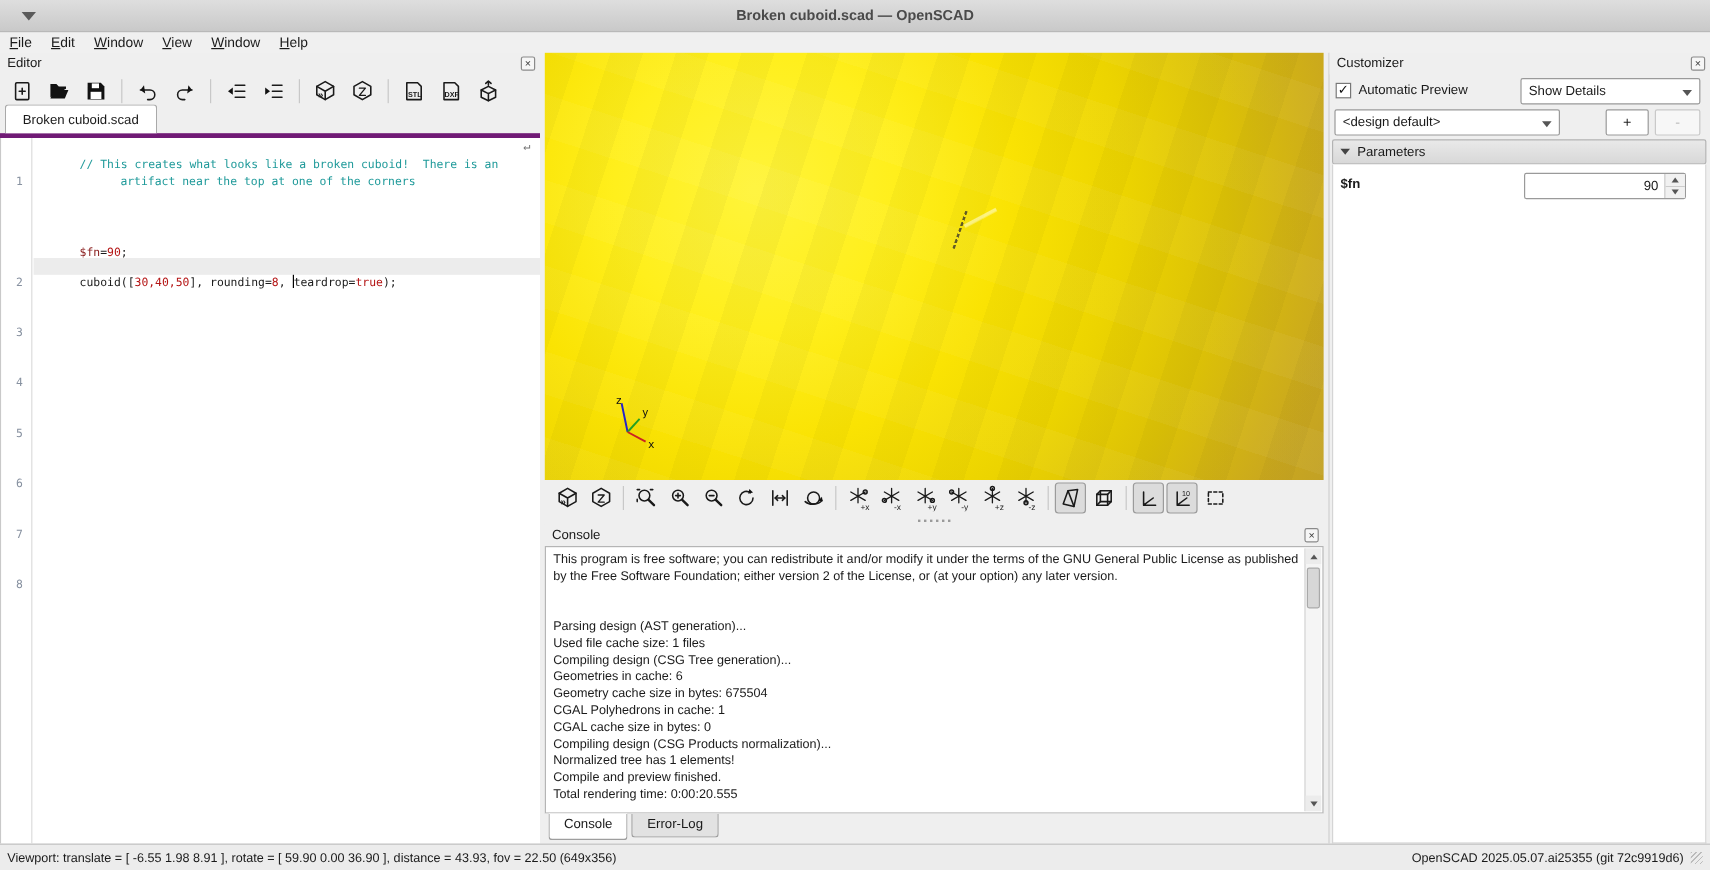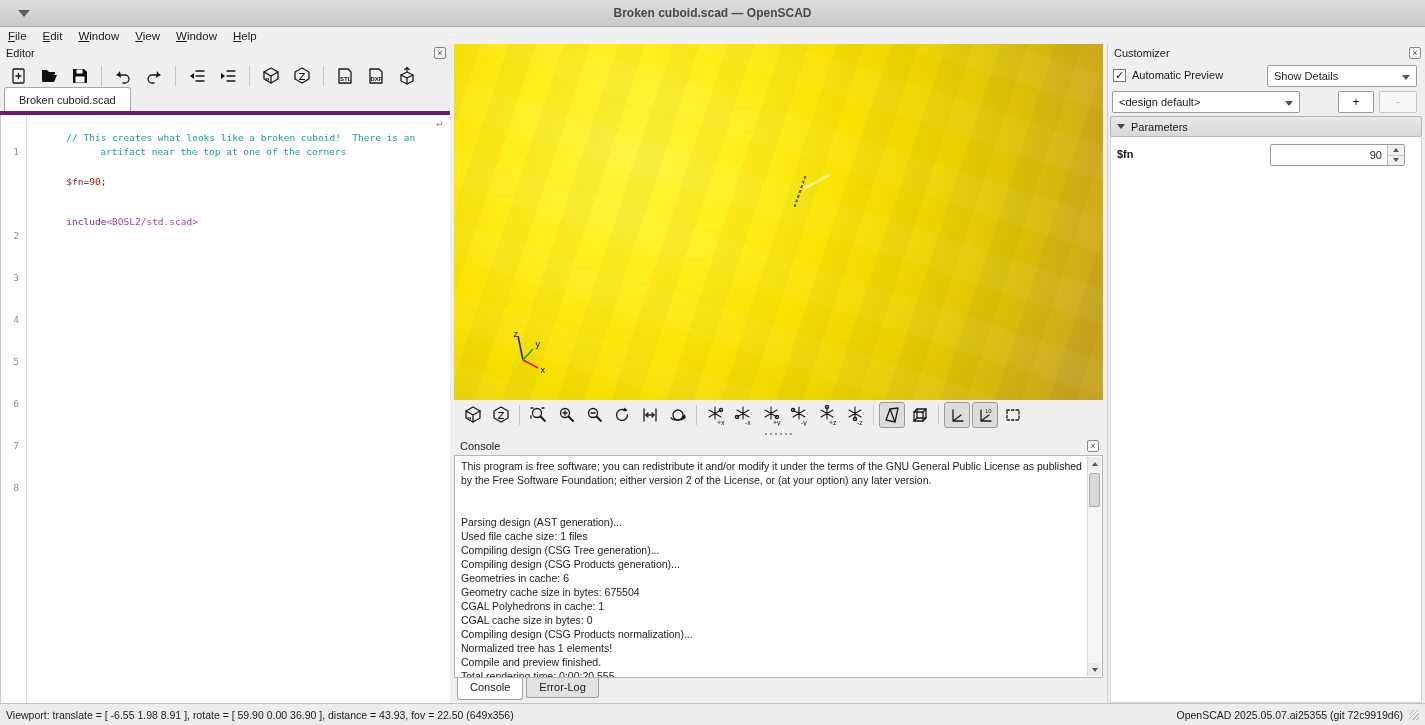--- a/index.html
+++ b/index.html
@@ -251,25 +251,28 @@
       <div class="gln">6</div>
       <div class="gln">7</div>
       <div class="gln">8</div>
     </div>
     <div class="crow" style="top:2px;">
       <span class="tok-c">// This creates what looks like a broken cuboid!  There is an</span>
     </div>
     <div class="crow" style="top:16px;padding-left:38px;">
       <span class="tok-c">artifact near the top at one of the corners</span>
     </div>
-    <div class="crow" style="top:46px;">
+    <div class="crow" style="top:75px;">
       <span class="tok-var">$fn</span><span>=</span><span class="tok-num">90</span><span>;</span>
     </div>
     <div class="crow" style="top:86px;">
       <span class="tok-inc">include</span><span class="tok-path">&lt;BOSL2/std.scad&gt;</span>
+    </div>
+    <div class="crow curline" style="top:100px;">
+      <span>cuboid([</span><span class="tok-num">30,40,50</span><span>], rounding=</span><span class="tok-num">8</span><span>, </span><span class="caret"></span><span>teardrop=</span><span class="tok-num">true</span><span>);</span>
     </div>
     <span class="wrapmark">↵</span>
   </div>
 
   <div class="abs viewport">
     <div class="artifact-dark"></div>
     <div class="artifact-light"></div>
     <svg class="abs" style="left:52px;top:284px;" width="50" height="52">
       <line x1="17" y1="32" x2="12" y2="8" stroke="#2222cc" stroke-width="1.6"></line>
       <line x1="17" y1="32" x2="27" y2="21" stroke="#22a022" stroke-width="1.6"></line>
@@ -425,21 +428,20 @@
     <span class="closebox">×</span>
   </div>
   <div class="abs console-body">
     <div class="cline">This program is free software; you can redistribute it and/or modify it under the terms of the GNU General Public License as published</div>
     <div class="cline">by the Free Software Foundation; either version 2 of the License, or (at your option) any later version.</div>
     <div class="cline"></div>
     <div class="cline"></div>
     <div class="cline">Parsing design (AST generation)...</div>
     <div class="cline">Used file cache size: 1 files</div>
     <div class="cline">Compiling design (CSG Tree generation)...</div>
-    <div class="cline">Compiling design (CSG Products generation)...</div>
     <div class="cline">Geometries in cache: 6</div>
     <div class="cline">Geometry cache size in bytes: 675504</div>
     <div class="cline">CGAL Polyhedrons in cache: 1</div>
     <div class="cline">CGAL cache size in bytes: 0</div>
     <div class="cline">Compiling design (CSG Products normalization)...</div>
     <div class="cline">Normalized tree has 1 elements!</div>
     <div class="cline">Compile and preview finished.</div>
     <div class="cline">Total rendering time: 0:00:20.555</div>
     <div class="vscroll">
       <div class="sb-btn" style="top:0;">

